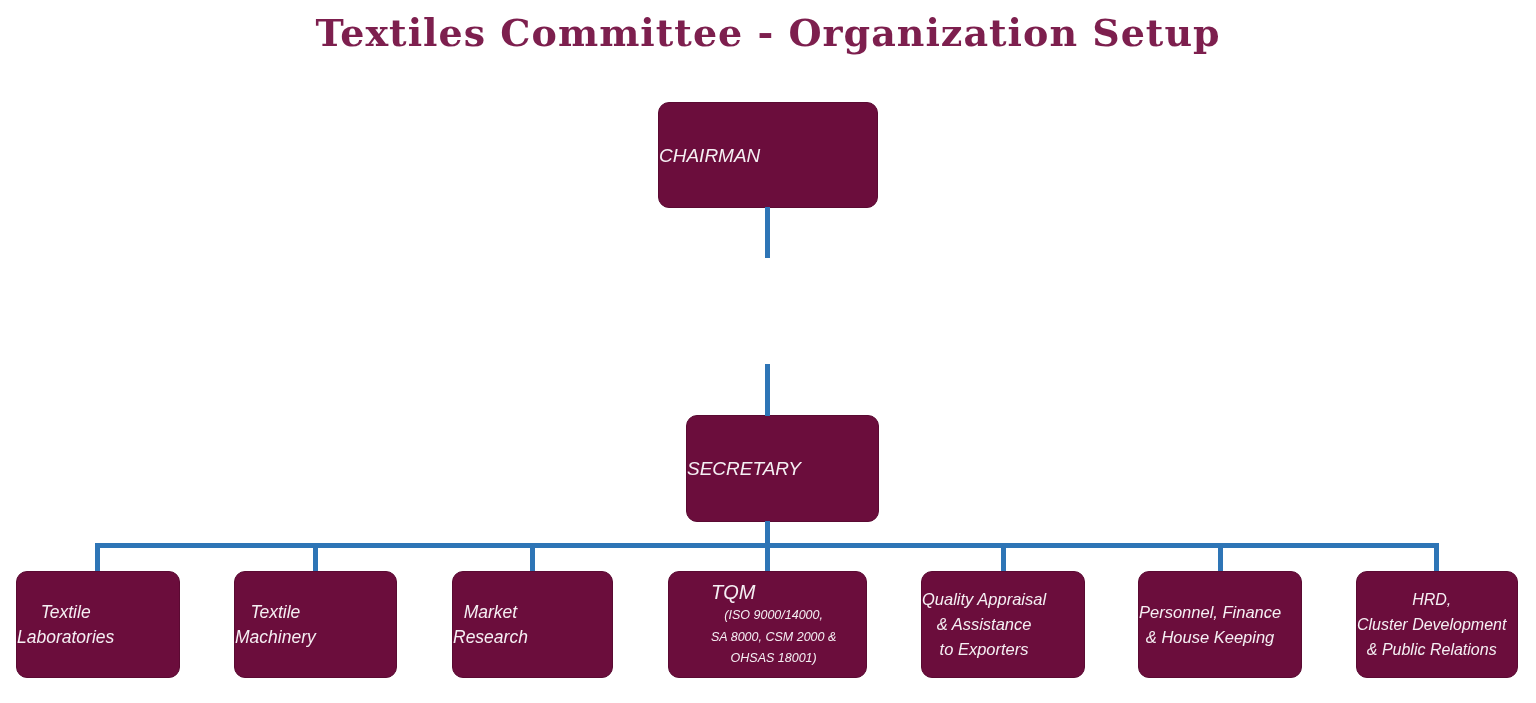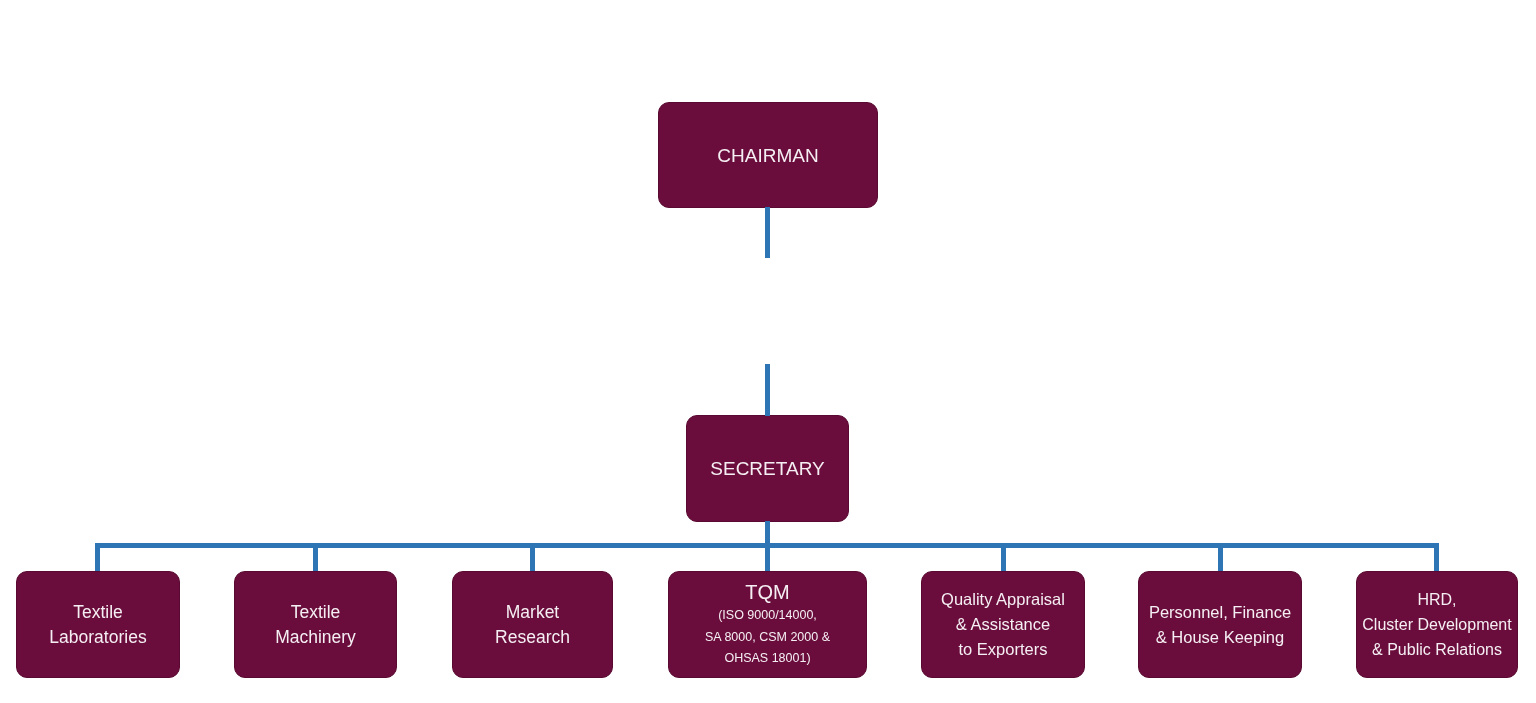--- a/index.html
+++ b/index.html
@@ -30,24 +30,25 @@
     white-space:nowrap;
   }
   .node{
     position:absolute;
     background:var(--box-fill);
     border:1px solid var(--box-border);
     border-radius:11px;
     box-sizing:border-box;
     display:flex;
     flex-direction:column;
-    align-items:center;
+    align-items:flex-start;
     justify-content:center;
     text-align:center;
     color:var(--box-text);
+    font-style:italic;
   }
   .node .label{
     white-space:pre-line;
     font-size:19px;
     line-height:31px;
   }
   .node.dept .label{
     font-size:17.5px;
     line-height:25px;
   }
@@ -69,27 +70,28 @@
     background:var(--connector);
   }
   .line.v{width:5px;}
   .line.h{height:5px;}
 </style>
 </head>
 <body>
 
 <div class="stage">
 
+  <h1 class="page-title">Textiles Committee - Organization Setup</h1>
 
   <div class="node" style="left:658px;top:102px;width:220px;height:106px;">
     <span class="label">CHAIRMAN</span>
   </div>
 
 
-  <div class="node" style="left:686px;top:415px;width:163px;height:107px;">
+  <div class="node" style="left:686px;top:415px;width:193px;height:107px;">
     <span class="label">SECRETARY</span>
   </div>
 
   <div class="line v" style="left:765px;top:207px;height:51px;"></div>
   <div class="line v" style="left:765px;top:364px;height:52px;"></div>
   <div class="line v" style="left:765px;top:521px;height:24px;"></div>
   <div class="line h" style="left:95px;top:543px;width:1344px;"></div>
   <div class="line v" style="left:95px;top:546px;height:26px;"></div>
   <div class="line v" style="left:313px;top:546px;height:26px;"></div>
   <div class="line v" style="left:530px;top:546px;height:26px;"></div>
@@ -106,21 +108,21 @@
   <div class="node dept" style="left:234px;top:571px;width:163px;height:107px;">
     <span class="label">Textile
 Machinery</span>
   </div>
 
   <div class="node dept" style="left:452px;top:571px;width:161px;height:107px;">
     <span class="label">Market
 Research</span>
   </div>
 
-  <div class="node dept" style="left:668px;top:571px;width:199px;height:107px;">
+  <div class="node dept" style="left:668px;top:571px;width:199px;height:107px;padding-left:42px;">
     <span class="label main">TQM</span>
     <span class="sublabel">(ISO 9000/14000,
 SA 8000, CSM 2000 &amp;
 OHSAS 18001)</span>
   </div>
 
   <div class="node dept" style="left:921px;top:571px;width:164px;height:107px;">
     <span class="label" style="font-size:16.5px;">Quality Appraisal
 &amp; Assistance
 to Exporters</span>

